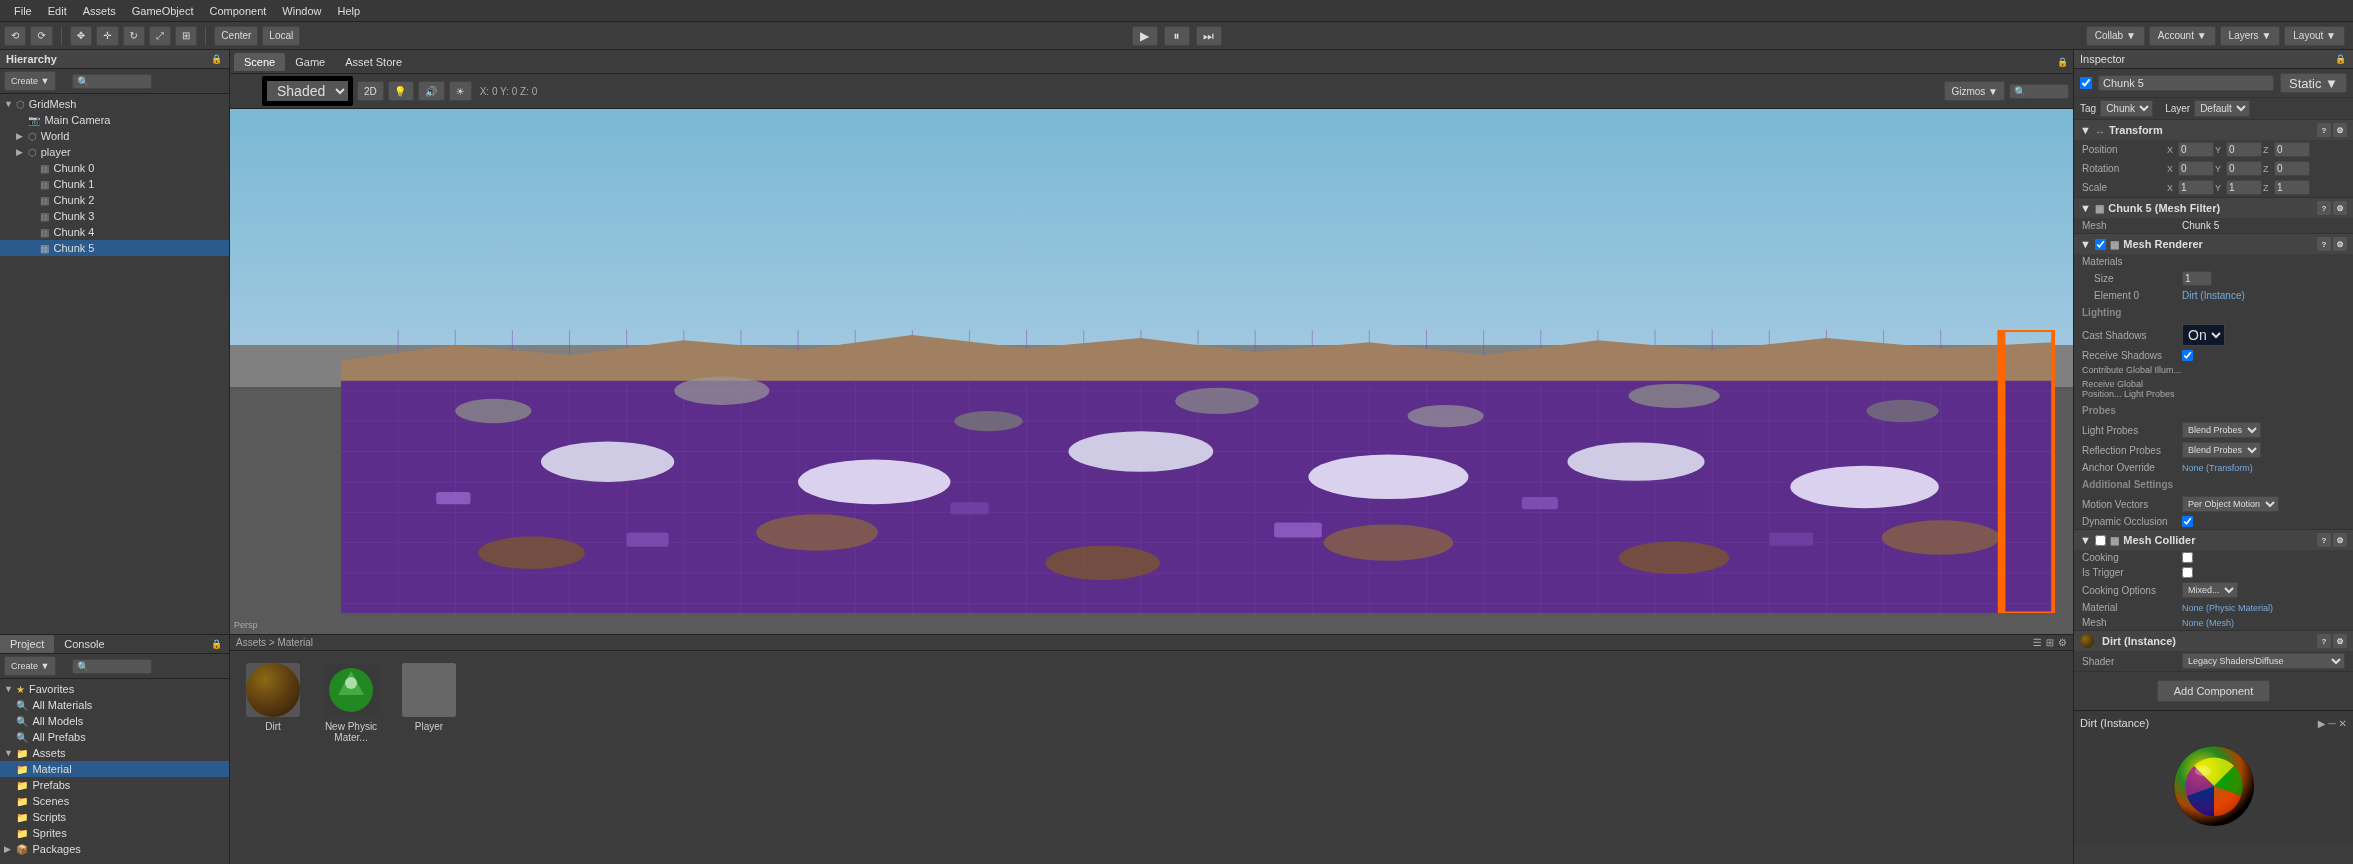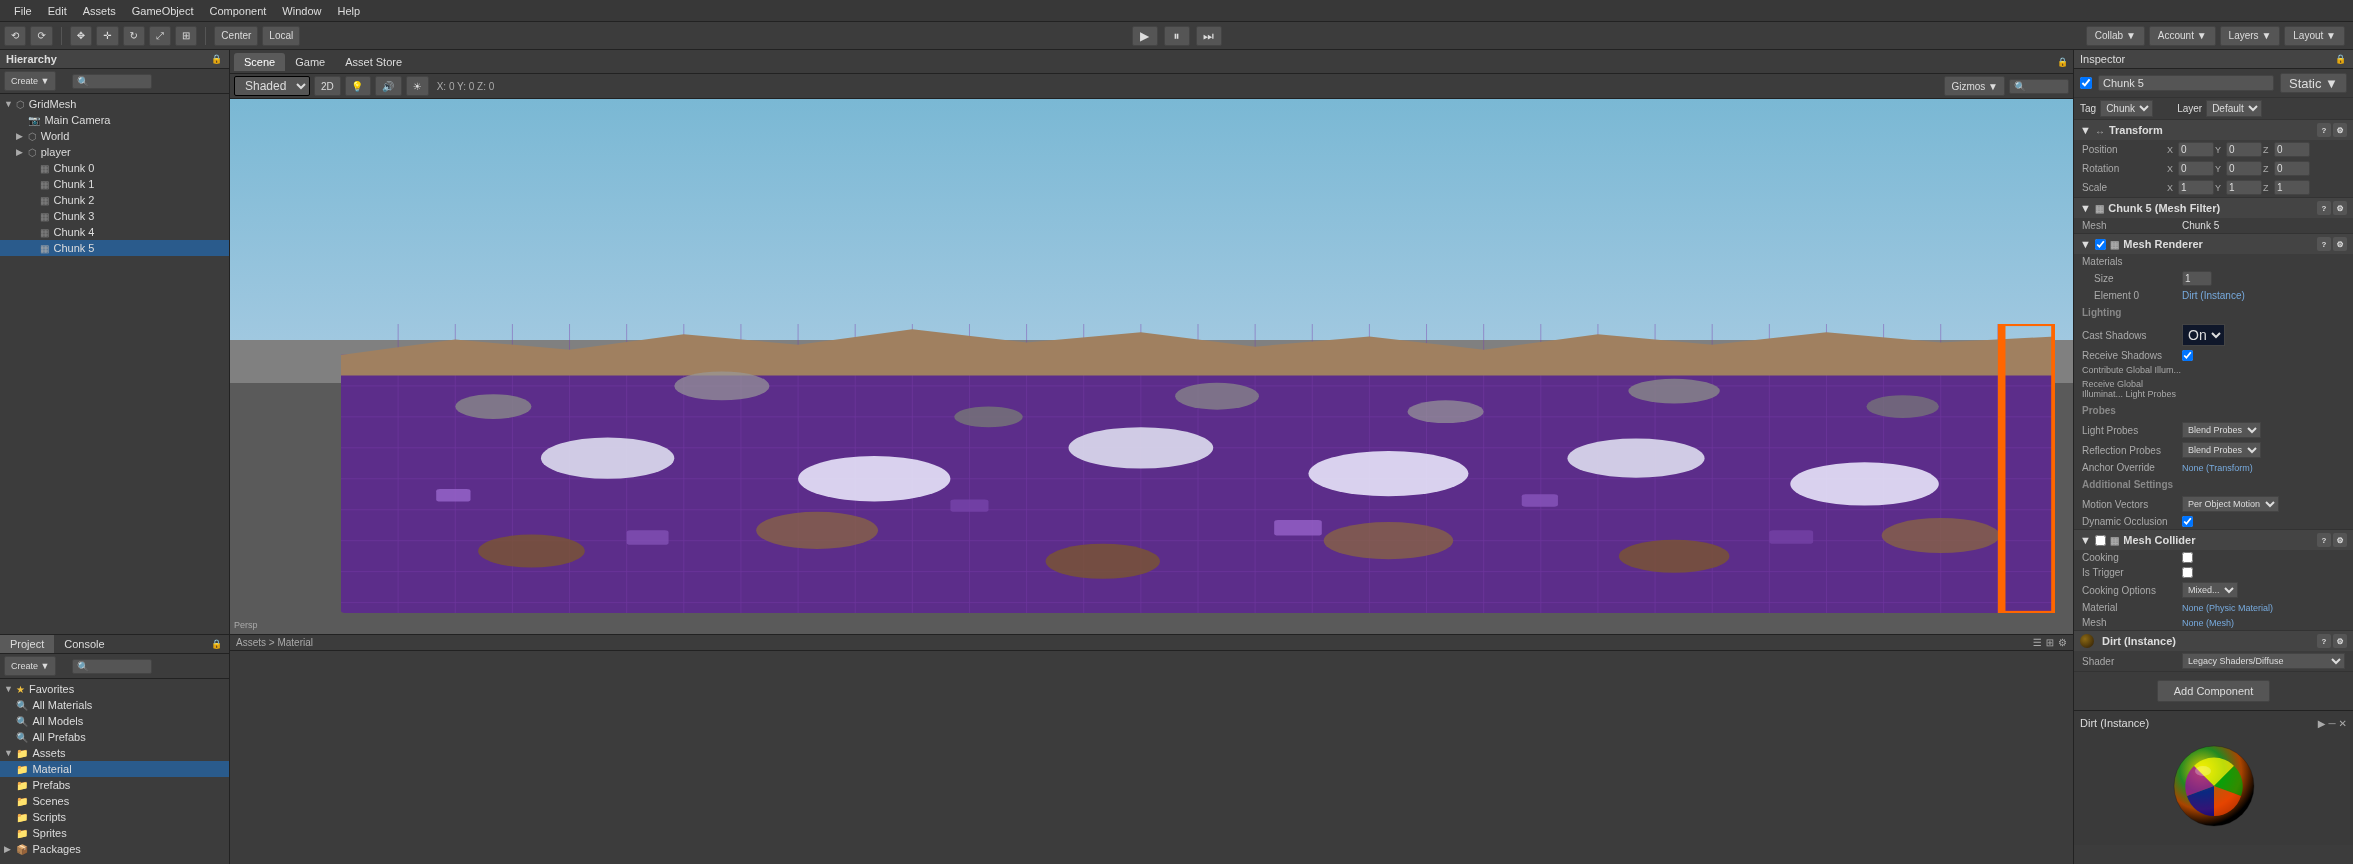--- a/index.html
+++ b/index.html
@@ -177,26 +177,27 @@
     .scene-toolbar {
       background: #3c3c3c;
       padding: 2px 4px;
       display: flex;
       align-items: center;
       gap: 4px;
       border-bottom: 1px solid #222;
     }
     .scene-dropdown {
       background: #555;
-      border: 1px solid #000000;
+      border: 5px solid #000000;
       color: #ddd;
       padding: 1px 6px;
-      font-size: 12px;
+      font-size: 14px;
       cursor: pointer;
       border-radius: 2px;
+      margin-left: 28px;
     }
     .scene-view {
       flex: 1;
       background: linear-gradient(180deg, #87CEEB 0%, #87CEEB 35%, #808080 35%, #808080 40%, #5a5a5a 40%);
       position: relative;
       overflow: hidden;
     }
     .project-tree {
       flex: 1;
       overflow-y: auto;
@@ -738,20 +739,47 @@
 
     <div style="height:230px; background:#3c3c3c; border-top:1px solid #222; display:flex; flex-direction:column;">
       <div class="breadcrumb-bar">
         <span>Assets &gt; Material</span>
         <span style="margin-left:auto; display:flex; gap:4px;">
           <span style="cursor:pointer; color:#aaa;">☰</span>
           <span style="cursor:pointer; color:#aaa;">⊞</span>
           <span style="cursor:pointer; color:#aaa;">⚙</span>
         </span>
       </div>
+      <div class="assets-content">
+
+        <div class="asset-item">
+          <div class="asset-thumb">
+            <div class="dirt-ball"></div>
+          </div>
+          <span class="asset-label">Dirt</span>
+        </div>
+
+        <div class="asset-item">
+          <div class="asset-thumb" style="background:#3a3a3a; position:relative; overflow:hidden;">
+            <svg width="54" height="54" viewBox="0 0 54 54">
+              <circle cx="27" cy="27" r="22" fill="#228822"></circle>
+              <polygon points="27,8 40,32 14,32" fill="#44aa44"></polygon>
+              <circle cx="27" cy="20" r="6" fill="#aaddaa"></circle>
+            </svg>
+          </div>
+          <span class="asset-label">New Physic Mater...</span>
+        </div>
+
+        <div class="asset-item">
+          <div class="asset-thumb">
+            <div class="player-ball"></div>
+          </div>
+          <span class="asset-label">Player</span>
+        </div>
+      </div>
     </div>
 
   </div>
 
   <div class="inspector-panel">
     <div class="inspector-header">
       <span>Inspector</span>
       <span style="margin-left:auto; color:#aaa; font-size:9px; cursor:pointer;">🔒</span>
     </div>
 
@@ -759,21 +787,21 @@
       <input type="checkbox" checked="" class="inspector-checkbox" style="">
       <input type="text" class="inspector-name" style="background: rgb(85, 85, 85); border: 1px solid rgb(68, 68, 68); padding: 1px 4px; border-radius: 2px; color: rgb(221, 221, 221); font-size: 11px;" value="Chunk 5">
       <button class="dropdown-btn" style="font-size:13px;">Static ▼</button>
     </div>
 
     <div class="inspector-tag-row">
       <span>Tag</span>
       <select style="background:#555; border:1px solid #444; color:#ddd; font-size:10px; padding:1px;">
         <option>Chunk</option>
       </select>
-      <span style="margin-left:20px;">Layer</span>
+      <span style="margin-left:8px;">Layer</span>
       <select style="background:#555; border:1px solid #444; color:#ddd; font-size:10px; padding:1px;">
         <option>Default</option>
       </select>
     </div>
 
     <div class="inspector-section">
       <div class="inspector-section-header">
         <span>▼</span>
         <span style="color:#aaa; font-size:10px;">↔</span>
         <span>Transform</span>
@@ -867,21 +895,21 @@
         </select>
       </div>
       <div class="inspector-row">
         <span class="inspector-label">Receive Shadows</span>
         <input type="checkbox" checked="" style="width: 11px; height: 11px;">
       </div>
       <div class="inspector-row">
         <span class="inspector-label" style="font-size:9px;">Contribute Global Illum...</span>
       </div>
       <div class="inspector-row">
-        <span class="inspector-label" style="font-size:9px;">Receive Global Illuminat... Light Probes</span>
+        <span class="inspector-label" style="font-size:9px;">Receive Global Position... Light Probes</span>
       </div>
 
       <div class="inspector-row">
         <span style="color:#888; font-size:10px; width:100%; font-weight:bold; padding: 2px 0;">Probes</span>
       </div>
       <div class="inspector-row">
         <span class="inspector-label">Light Probes</span>
         <select style="background:#555; border:1px solid #444; color:#ddd; font-size:9px; padding:1px;">
           <option>Blend Probes</option>
         </select>

